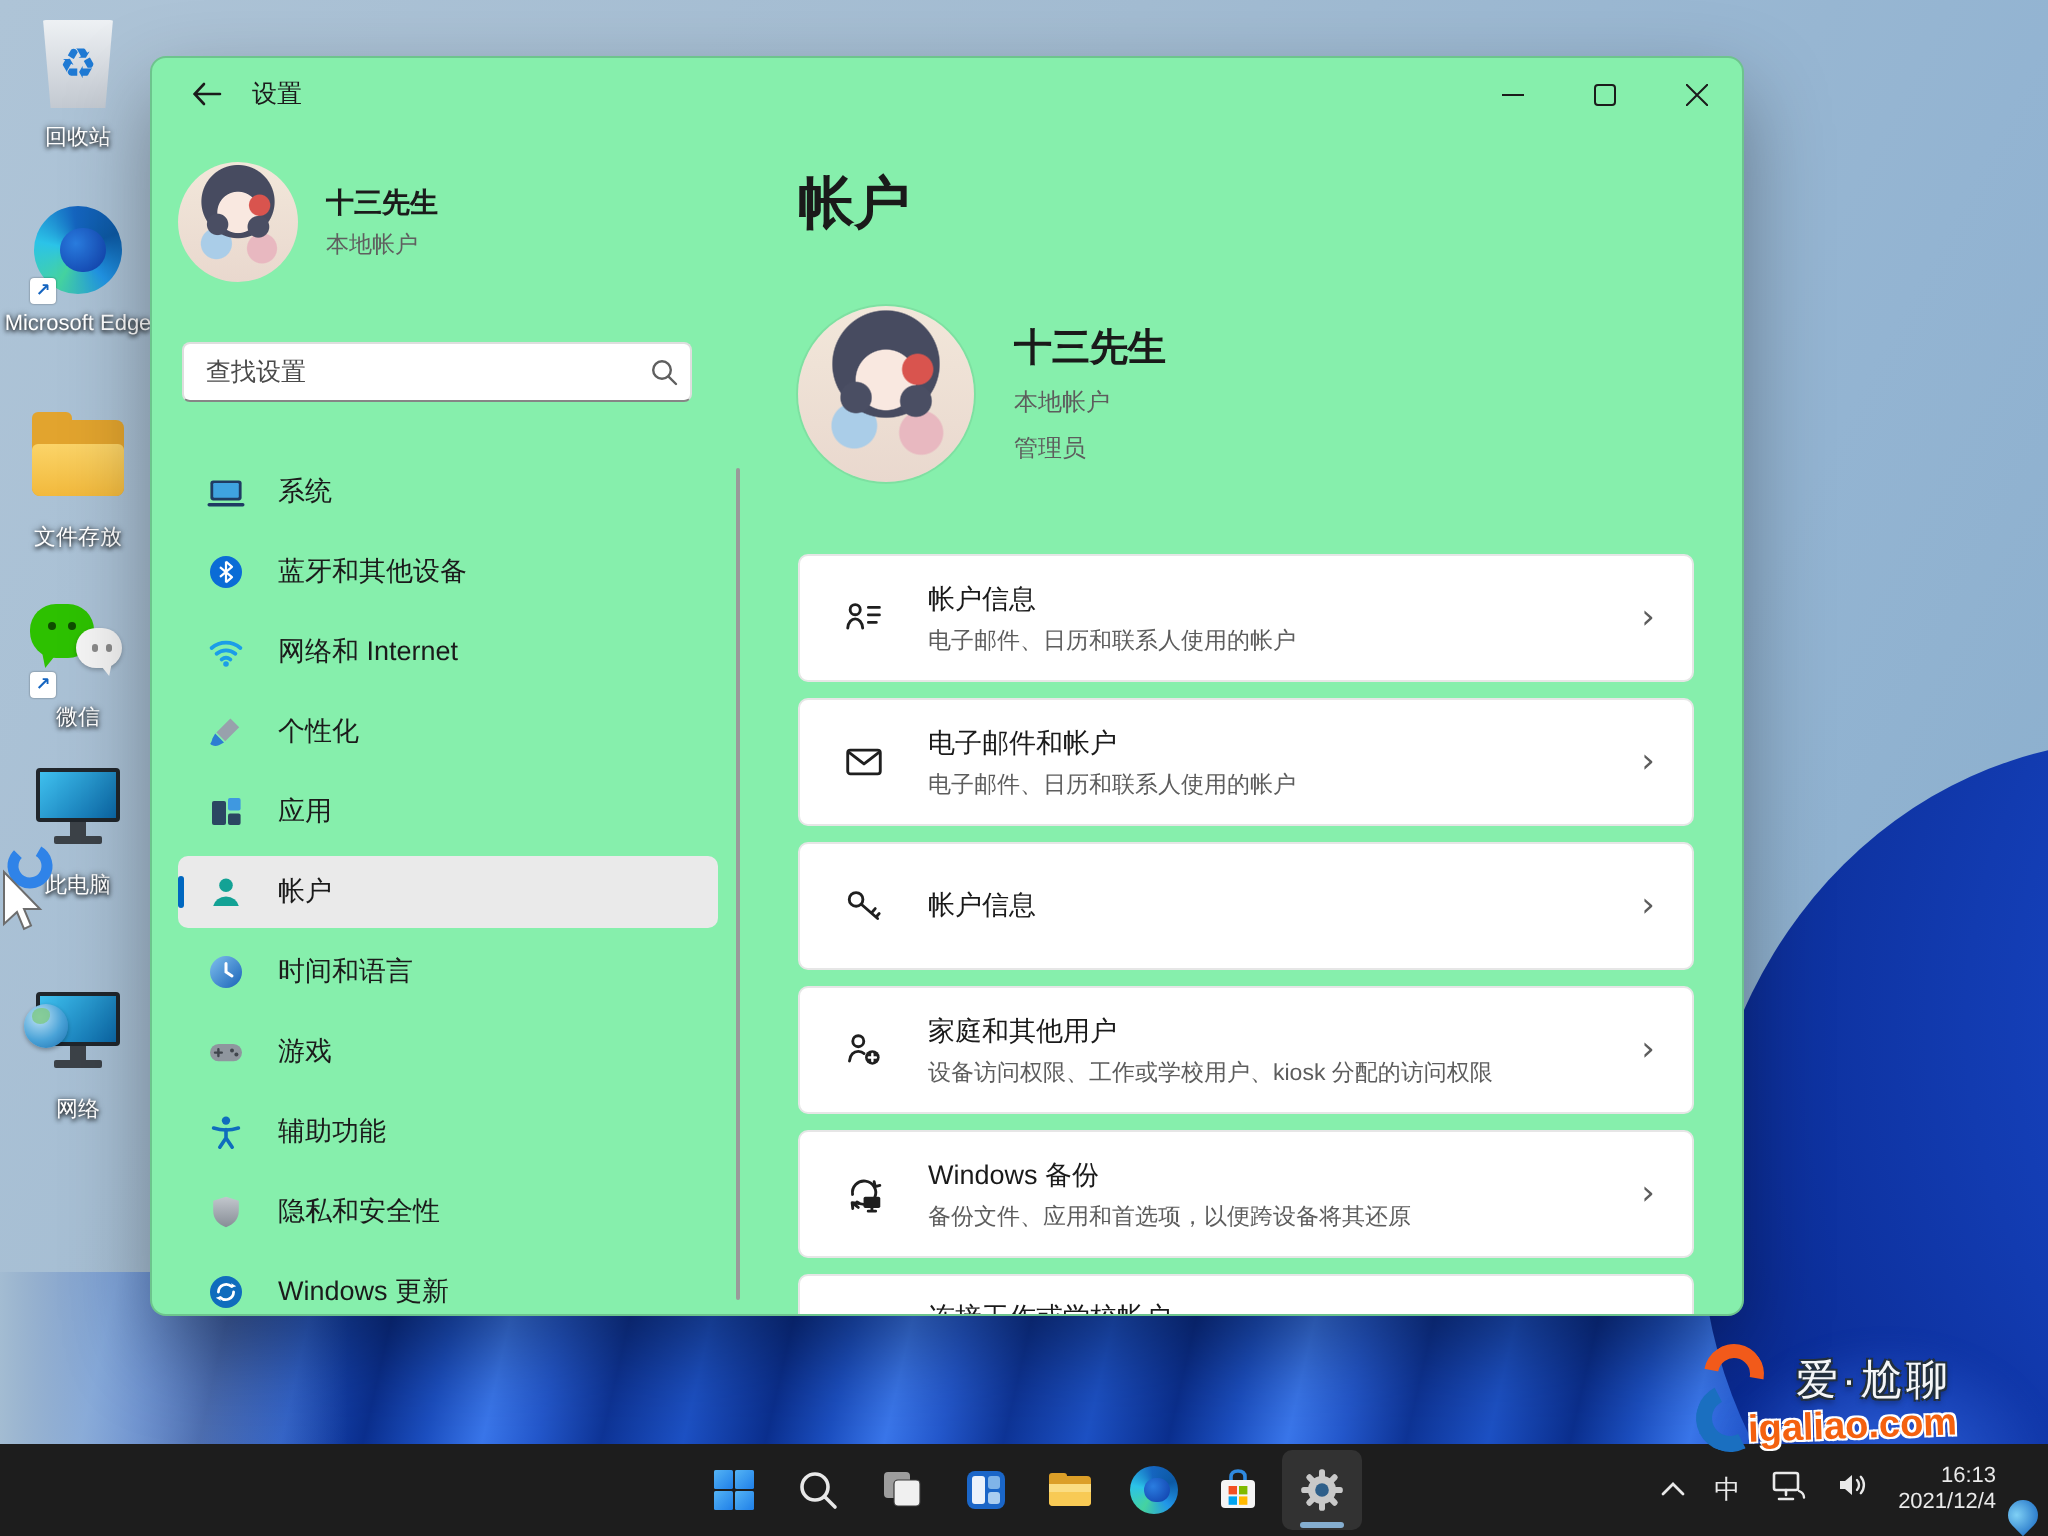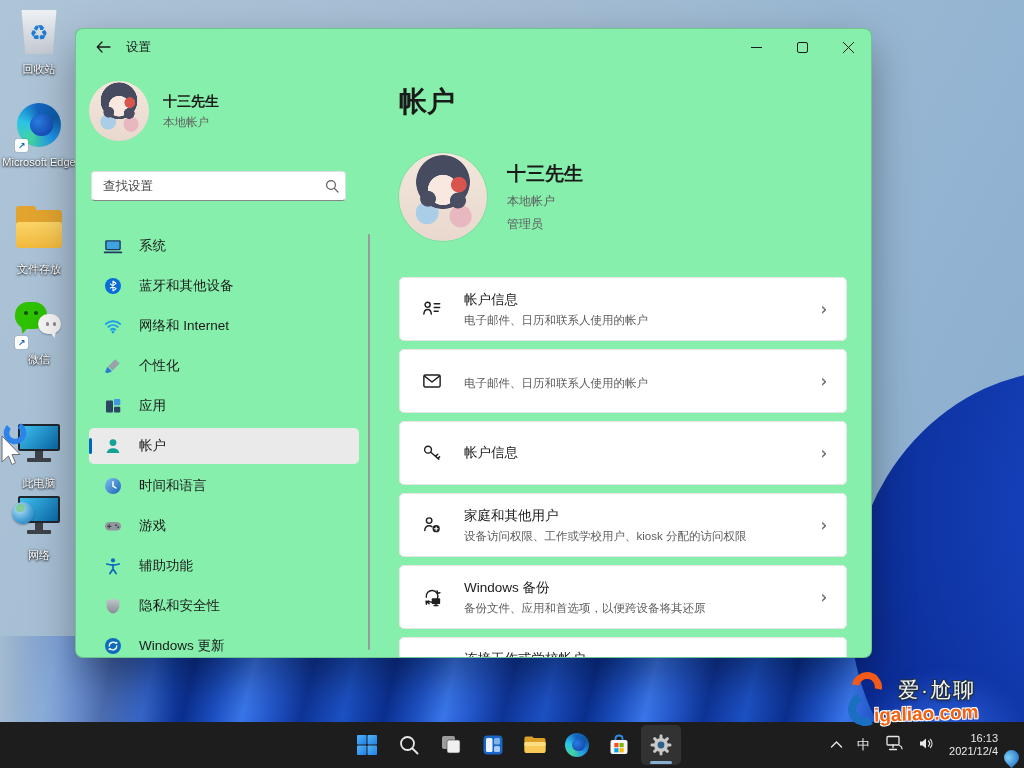--- a/index.html
+++ b/index.html
@@ -187,21 +187,21 @@
           <span class="e" style="left:9px;top:11px"></span>
           <span class="e" style="left:19px;top:11px"></span>
         <div class="b2"></div>
           <span class="e2" style="right:14px;top:22px"></span>
           <span class="e2" style="right:7px;top:22px"></span>
       </div>
       <span class="sc-badge">↗</span>
     </div>
     <div class="lbl">微信</div>
   </div>
-  <div class="dicon" style="top:420px">
+  <div class="dicon" style="top:380px">
     <div class="art">
         <div class="pcmon">
           <div class="scr"></div>
           <div class="leg"></div>
           <div class="base"></div>
         </div>
       </div>
     <div class="lbl">此电脑</div>
   </div>
   <div class="dicon" style="top:492px">
@@ -411,20 +411,21 @@
       <span class="chev">›</span>
     </div>
     <div class="card">
       <span class="cic">
           <svg width="22" height="22" viewBox="0 0 20 20" class="ic-stroke">
             <rect x="2.6" y="4.6" width="14.8" height="10.8" rx="1.2"></rect>
             <path d="M3.2 5.6l6.8 5.3 6.8-5.3"></path>
           </svg>
         </span>
       <span class="ctxt">
+          <span class="ctitle" style="display:block">电子邮件和帐户</span>
           <span class="csub" style="display:block">电子邮件、日历和联系人使用的帐户</span>
         </span>
       <span class="chev">›</span>
     </div>
     <div class="card">
       <span class="cic">
           <svg width="22" height="22" viewBox="0 0 20 20" class="ic-stroke">
             <circle cx="6.4" cy="7" r="3.1"></circle>
             <path d="M8.9 9.3l7.3 6.4M13.4 13.2l1.7-2M15.5 15l1.4-1.6"></path>
           </svg>

